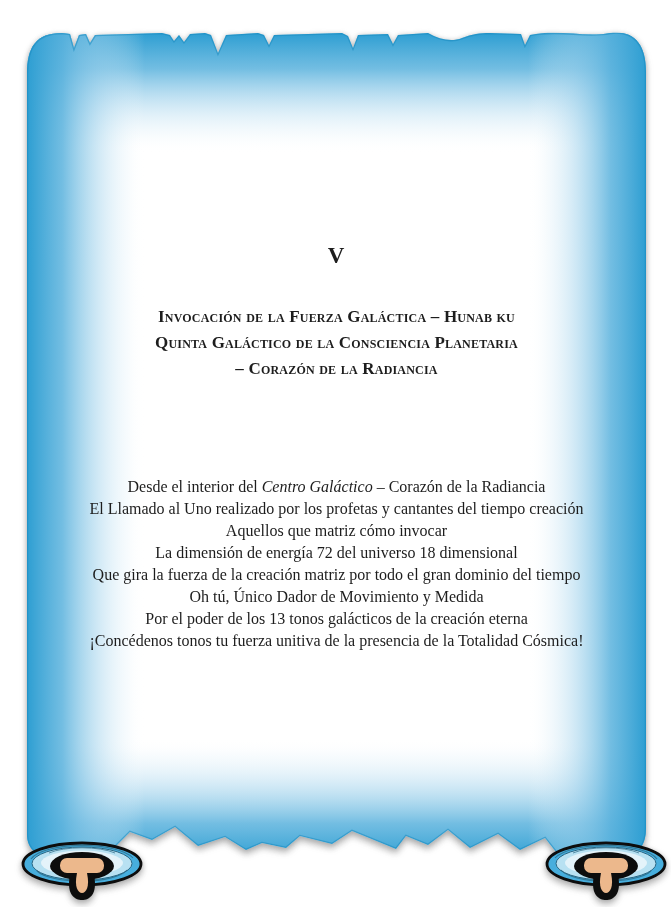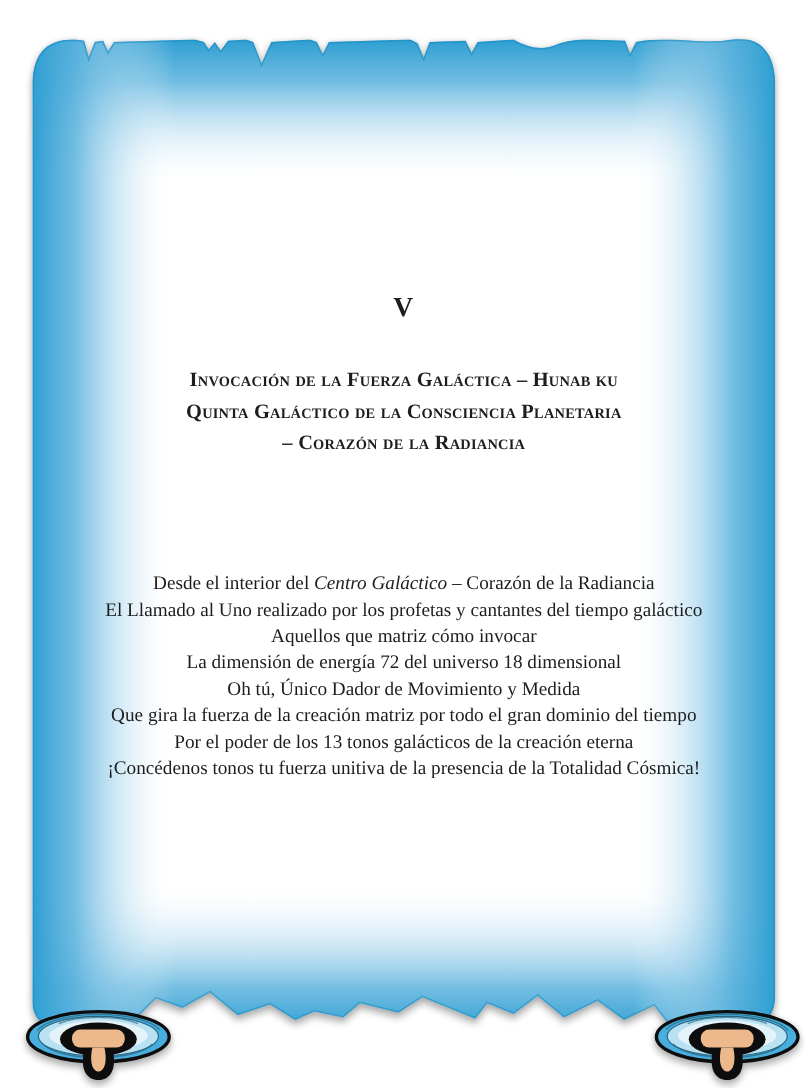--- a/index.html
+++ b/index.html
@@ -155,23 +155,23 @@
     <div class="chapter-numeral">V</div>
 
     <div class="title-block">
       <div class="title-line">Invocación de la Fuerza Galáctica – Hunab ku</div>
       <div class="title-line">Quinta Galáctico de la Consciencia Planetaria</div>
       <div class="title-line">– Corazón de la Radiancia</div>
     </div>
 
     <div class="verse-block">
       <div class="verse-line"><span>Desde el interior del </span><em>Centro Galáctico</em><span> – Corazón de la Radiancia</span></div>
-      <div class="verse-line">El Llamado al Uno realizado por los profetas y cantantes del tiempo galáctico</div>
+      <div class="verse-line">El Llamado al Uno realizado por los profetas y cantantes del tiempo creación</div>
       <div class="verse-line">Aquellos que matriz cómo invocar</div>
       <div class="verse-line">La dimensión de energía 72 del universo 18 dimensional</div>
+      <div class="verse-line">Que gira la fuerza de la creación matriz por todo el gran dominio del tiempo</div>
       <div class="verse-line">Oh tú, Único Dador de Movimiento y Medida</div>
-      <div class="verse-line">Que gira la fuerza de la creación matriz por todo el gran dominio del tiempo</div>
       <div class="verse-line">Por el poder de los 13 tonos galácticos de la creación eterna</div>
       <div class="verse-line">¡Concédenos tonos tu fuerza unitiva de la presencia de la Totalidad Cósmica!</div>
     </div>
 
   </div>
 </div>
 
 </body></html>

